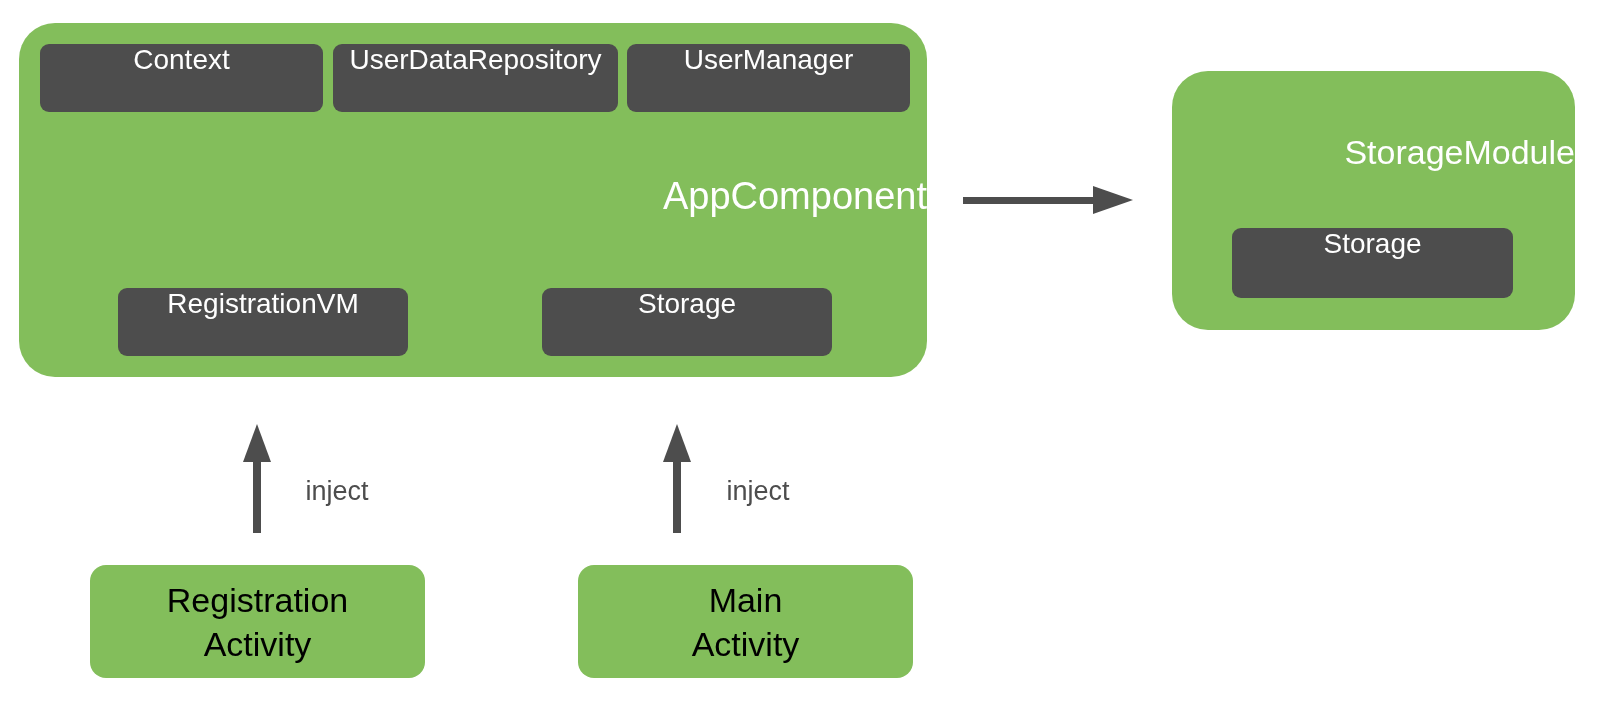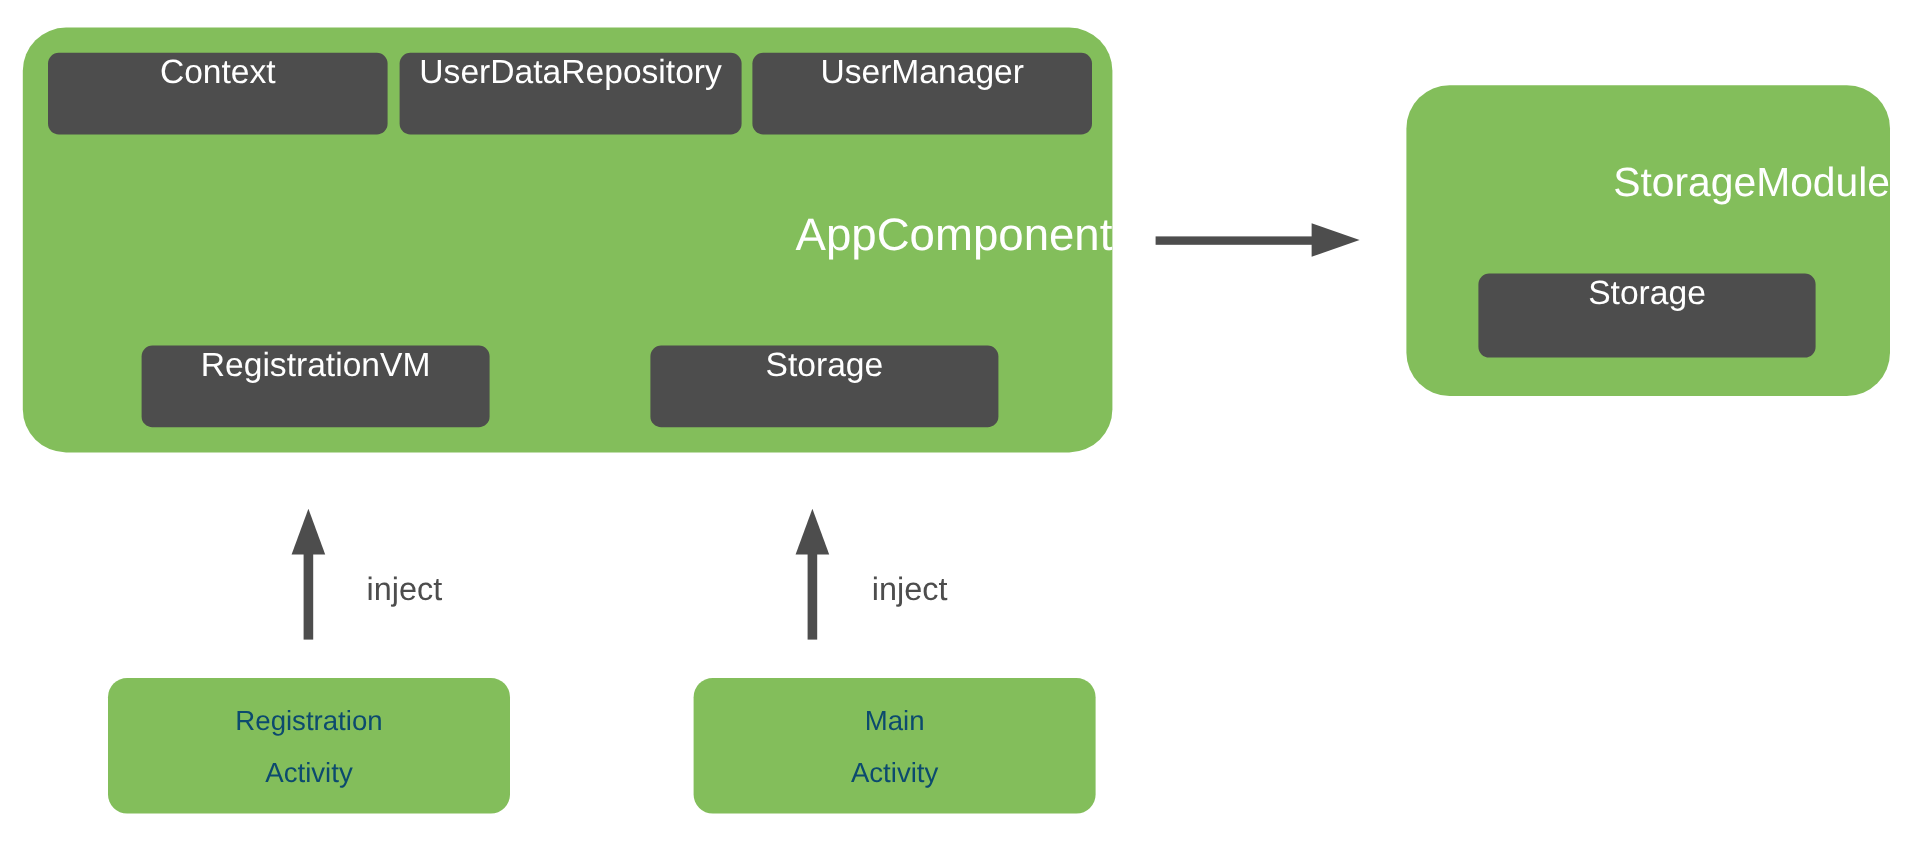--- a/index.html
+++ b/index.html
@@ -82,22 +82,22 @@
     border-right: 14px solid transparent;
     border-bottom: 38px solid #4D4D4D;
   }
   .activity-box {
     position: absolute;
     background: #83BE5B;
     border-radius: 16px;
     width: 335px;
     height: 113px;
     top: 565px;
-    color: #0c4a6e;
-    font-size: 23px;
+    color: #000000;
+    font-size: 34px;
     line-height: 44px;
     display: flex;
     flex-direction: column;
     align-items: center;
     justify-content: center;
     text-align: center;
   }
 </style>
 </head>
 <body>

